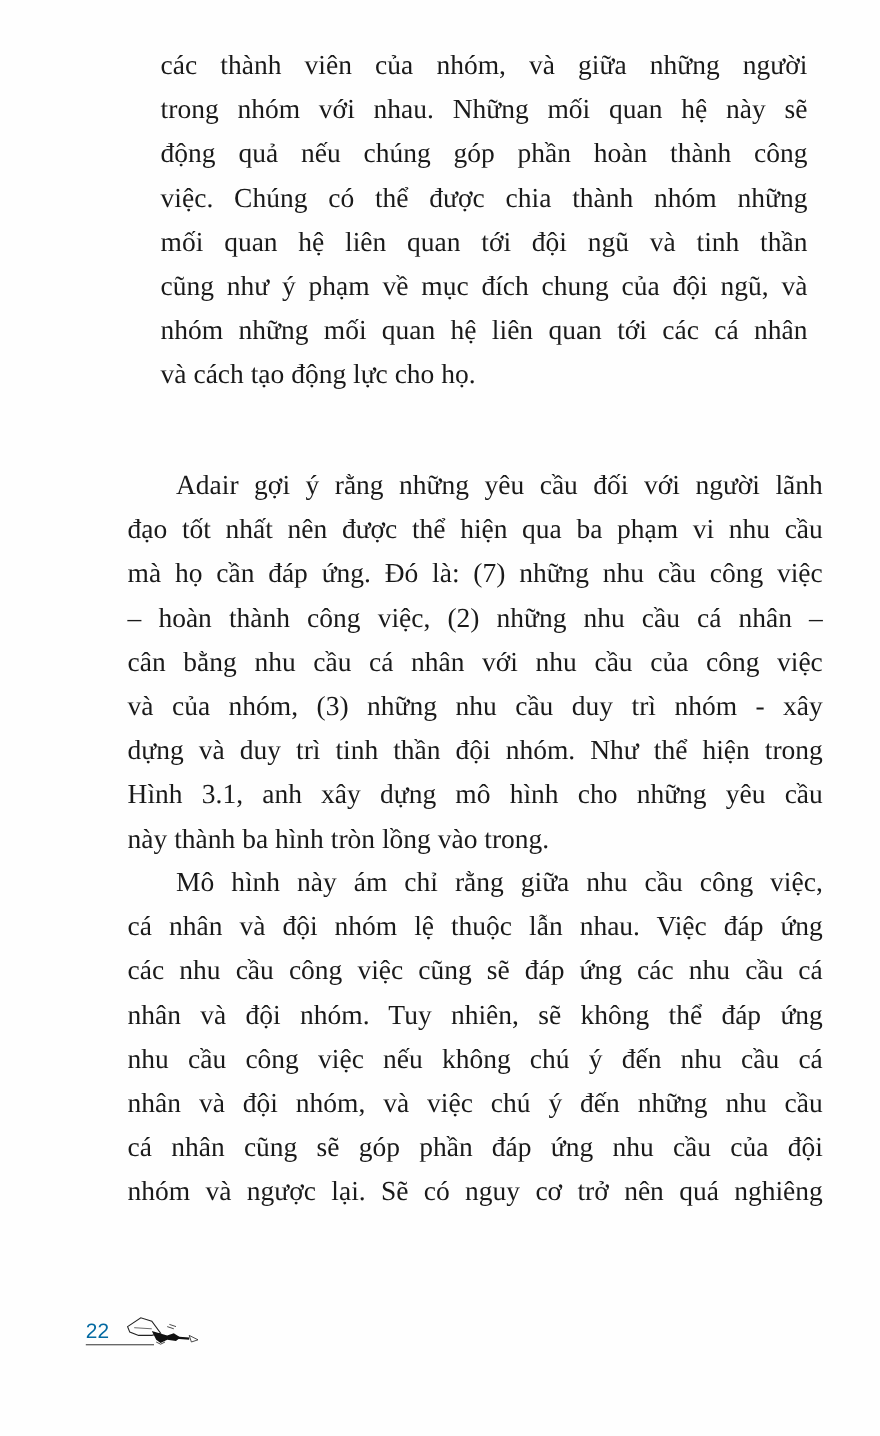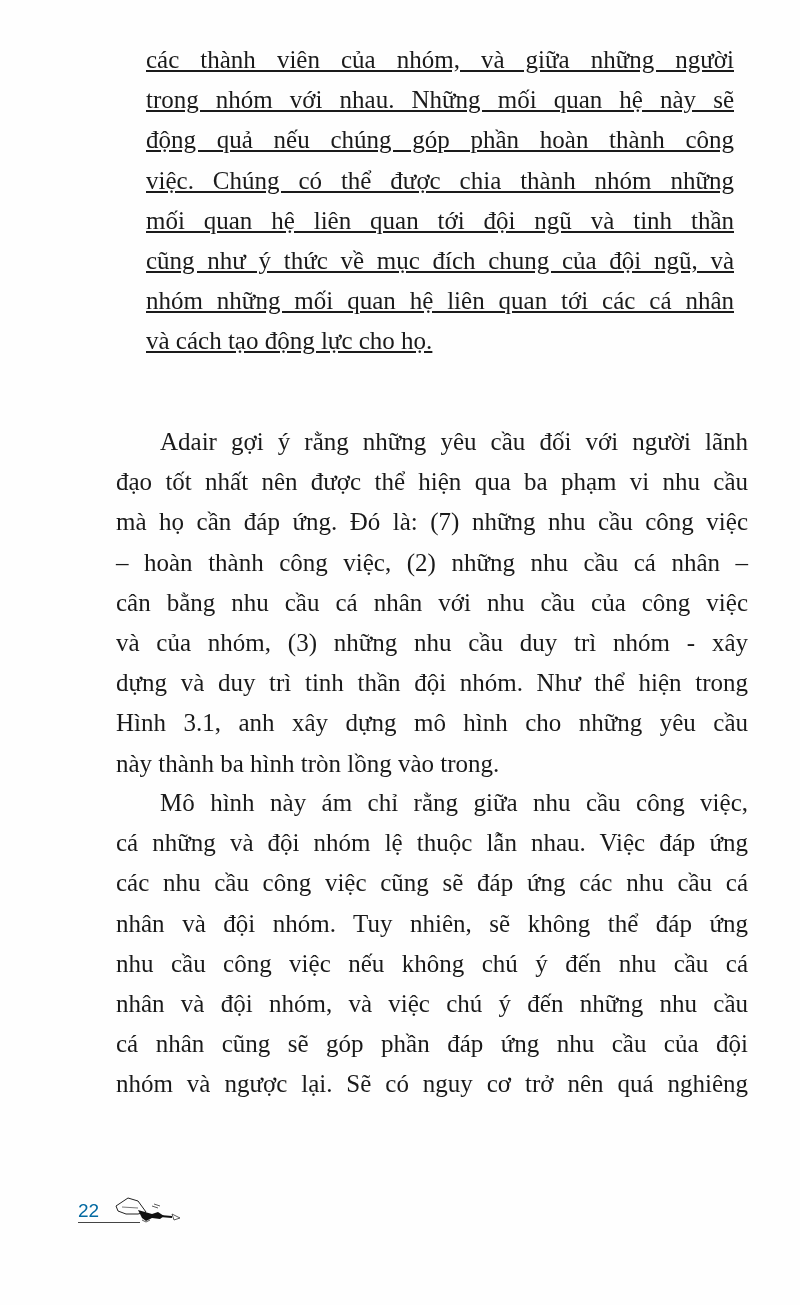--- a/index.html
+++ b/index.html
@@ -36,21 +36,21 @@
       text-align: justify;
       text-align-last: justify;
       height: 40.2px;
     }
     .line.last {
       text-align-last: left;
     }
     .line.indent {
       padding-left: 44px;
     }
-    #para1 { top: 40px; left: 146px; width: 588px; text-decoration: underline; }
+    #para1 { top: 40px; left: 146px; width: 588px; }
     #para2 { top: 422px; }
     #para3 { top: 783px; }
 
     .footer {
       position: absolute;
       left: 78px;
       top: 1198px;
       height: 40px;
       width: 130px;
     }
@@ -81,40 +81,40 @@
 <body>
 
 <div class="page">
 
   <div class="text-block" id="para1">
     <span class="line">các thành viên của nhóm, và giữa những người</span>
     <span class="line">trong nhóm với nhau. Những mối quan hệ này sẽ</span>
     <span class="line">động quả nếu chúng góp phần hoàn thành công</span>
     <span class="line">việc. Chúng có thể được chia thành nhóm những</span>
     <span class="line">mối quan hệ liên quan tới đội ngũ và tinh thần</span>
-    <span class="line">cũng như ý thức về mục đích chung của đội ngũ, và</span>
+    <span class="line">cũng như ý phạm về mục đích chung của đội ngũ, và</span>
     <span class="line">nhóm những mối quan hệ liên quan tới các cá nhân</span>
     <span class="line last">và cách tạo động lực cho họ.</span>
   </div>
 
   <div class="text-block" id="para2">
     <span class="line indent">Adair gợi ý rằng những yêu cầu đối với người lãnh</span>
     <span class="line">đạo tốt nhất nên được thể hiện qua ba phạm vi nhu cầu</span>
     <span class="line">mà họ cần đáp ứng. Đó là: (7) những nhu cầu công việc</span>
     <span class="line">– hoàn thành công việc, (2) những nhu cầu cá nhân –</span>
     <span class="line">cân bằng nhu cầu cá nhân với nhu cầu của công việc</span>
     <span class="line">và của nhóm, (3) những nhu cầu duy trì nhóm - xây</span>
     <span class="line">dựng và duy trì tinh thần đội nhóm. Như thể hiện trong</span>
     <span class="line">Hình 3.1, anh xây dựng mô hình cho những yêu cầu</span>
     <span class="line last">này thành ba hình tròn lồng vào trong.</span>
   </div>
 
   <div class="text-block" id="para3">
     <span class="line indent">Mô hình này ám chỉ rằng giữa nhu cầu công việc,</span>
-    <span class="line">cá những và đội nhóm lệ thuộc lẫn nhau. Việc đáp ứng</span>
+    <span class="line">cá nhân và đội nhóm lệ thuộc lẫn nhau. Việc đáp ứng</span>
     <span class="line">các nhu cầu công việc cũng sẽ đáp ứng các nhu cầu cá</span>
     <span class="line">nhân và đội nhóm. Tuy nhiên, sẽ không thể đáp ứng</span>
     <span class="line">nhu cầu công việc nếu không chú ý đến nhu cầu cá</span>
     <span class="line">nhân và đội nhóm, và việc chú ý đến những nhu cầu</span>
     <span class="line">cá nhân cũng sẽ góp phần đáp ứng nhu cầu của đội</span>
     <span class="line">nhóm và ngược lại. Sẽ có nguy cơ trở nên quá nghiêng</span>
   </div>
 
   <div class="footer">
     <span class="page-number">22</span>

